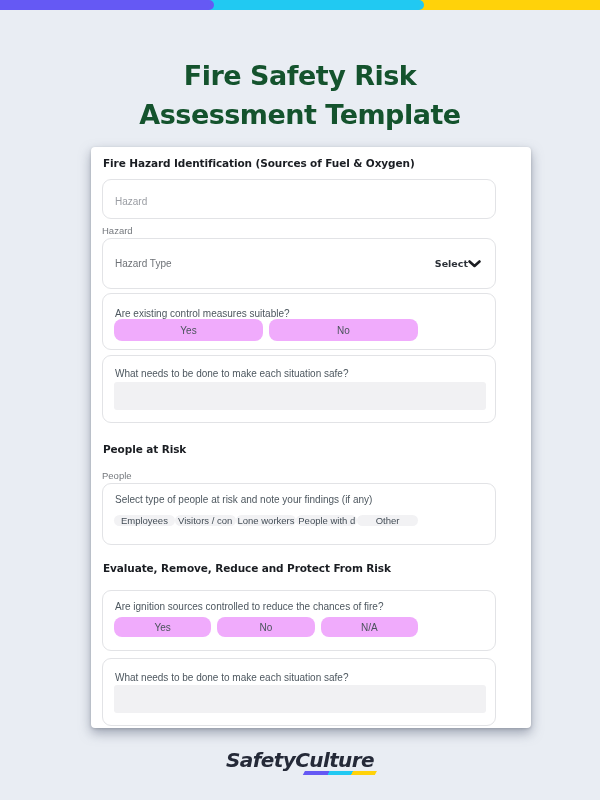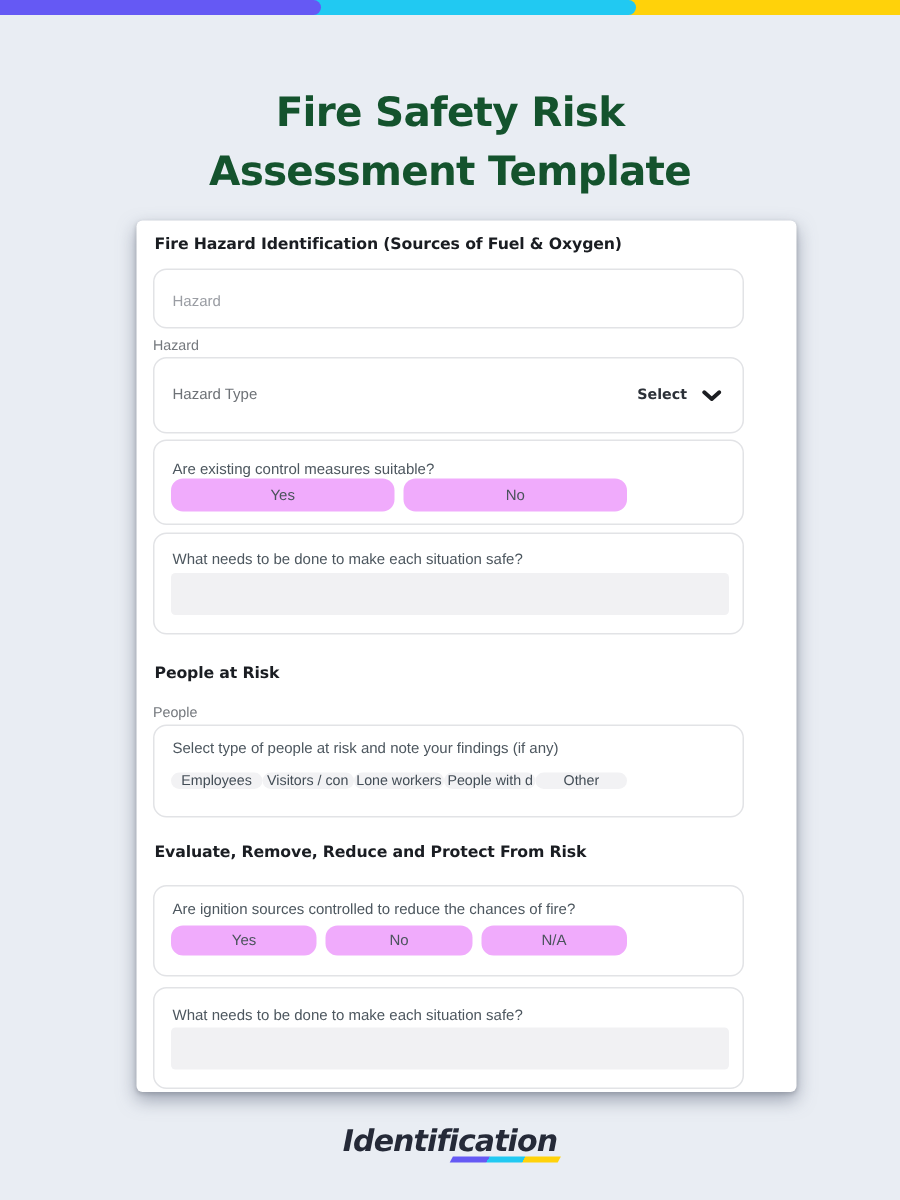--- a/index.html
+++ b/index.html
@@ -35,21 +35,21 @@
   .row{position:absolute;left:23px;width:304px;height:22px;display:flex;gap:6px;}
   .pill-btn{flex:1;background:#f0abfc;border-radius:8px;display:flex;align-items:center;
     justify-content:center;font-size:10px;color:#4a535b;}
 
   .chip-row{position:absolute;left:23px;width:304px;height:22px;display:flex;gap:0;align-items:center;}
   .chip{flex:1;background:#f2f2f4;border-radius:7px;display:flex;align-items:center;
     justify-content:center;font-size:9.5px;color:#434d56;overflow:hidden;white-space:nowrap;}
 
   .text-bar{position:absolute;left:23px;width:372px;height:28px;background:#f1f1f3;border-radius:3px;}
 
-  .select-wrap{position:absolute;right:14px;top:0;height:100%;display:flex;align-items:center;gap:10px;}
+  .select-wrap{position:absolute;right:14px;top:0;height:100%;display:flex;align-items:center;}
   .select-label{font-size:9.5px;color:#2c3138;font-weight:bold;font-family:"DejaVu Sans",sans-serif;}
   .chev{width:13px;height:8px;display:block;}
 
   .hazard-type-label{position:absolute;left:12px;top:0;height:100%;display:flex;align-items:center;
     font-size:10px;color:#6e7277;}
 
   
   .logo{position:absolute;top:748px;left:0;width:600px;text-align:center;}
   .logo-inner{position:relative;display:inline-block;}
   .logo-text{font-family:"DejaVu Sans",sans-serif;font-weight:800;font-style:italic;
@@ -134,18 +134,18 @@
 
     <div class="fbox" style="top:511px;height:68px;">
       <div class="q-text" style="top:13px;">What needs to be done to make each situation safe?</div>
     </div>
     <div class="text-bar" style="top:538px;"></div>
 
   </div>
 
   <div class="logo">
     <div class="logo-inner">
-      <span class="logo-text">Identification</span>
+      <span class="logo-text">SafetyCulture</span>
       <span class="logo-underline"></span>
     </div>
   </div>
 
 </div>
 
 </body></html>

